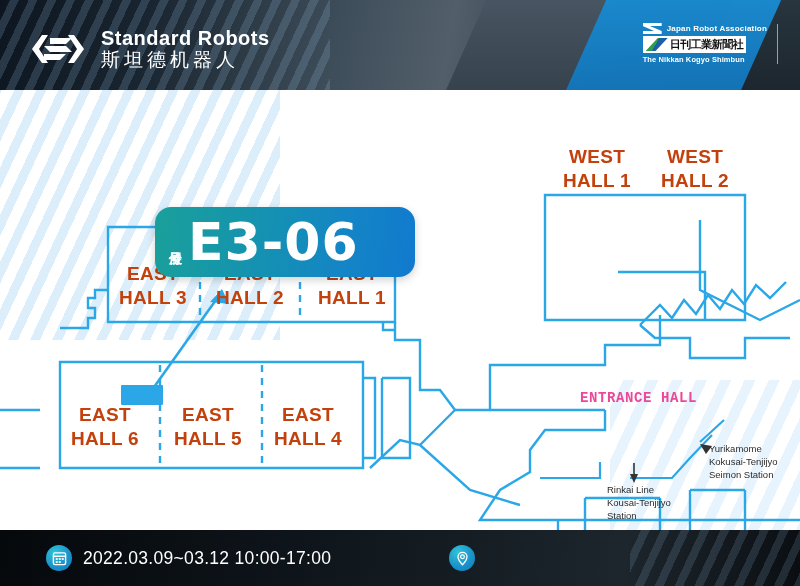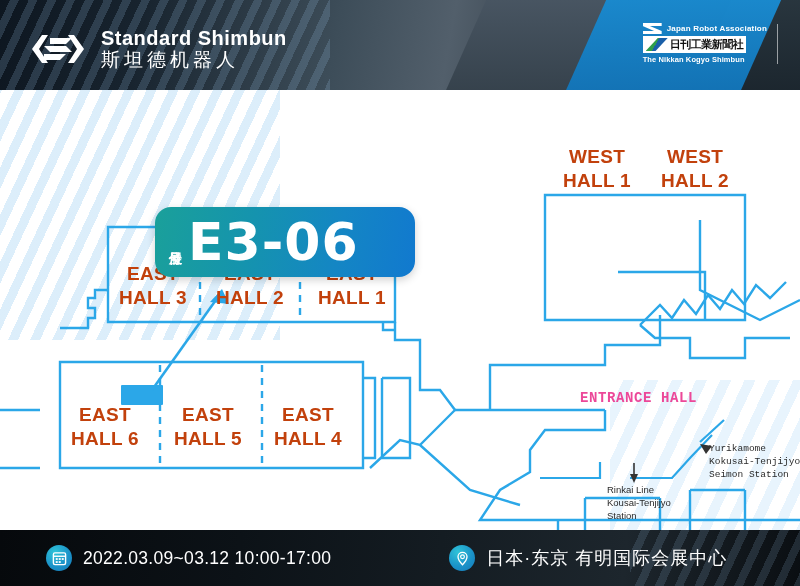--- a/index.html
+++ b/index.html
@@ -168,21 +168,21 @@
       <span class="brand-mark">
         <svg width="60" height="36" viewBox="0 0 60 36">
           <path d="M14 4 L4 18 L14 32 L20 32 L11 18 L20 4 Z" fill="#fff"></path>
           <path d="M46 4 L56 18 L46 32 L40 32 L49 18 L40 4 Z" fill="#fff"></path>
           <path d="M22 7 L44 7 L38 13 L22 13 Z" fill="#fff"></path>
           <path d="M38 15 L44 21 L22 21 L16 15 Z" fill="#fff"></path>
           <path d="M16 23 L38 23 L32 29 L16 29 Z" fill="#fff"></path>
         </svg>
       </span>
       <span class="brand-text">
-        <span class="brand-en">Standard Shimbun</span>
+        <span class="brand-en">Standard Robots</span>
         <span class="brand-cn">斯坦德机器人</span>
       </span>
     </div>
 
     <div class="partner">
       <div class="jra">
         <div class="jra-top">
           <span class="jra-logo-z"></span>
           <span class="jra-name">Japan Robot Association</span>
         </div>
@@ -297,21 +297,21 @@
     <div class="hall-label" style="left:655px; top:55px; width:80px;">
       <div>WEST</div>
       <div>HALL 2</div>
     </div>
 
     <div class="entrance-label" style="left:580px; top:300px;">ENTRANCE HALL</div>
 
     <div class="station-label" style="left:607px; top:393px; white-space:pre;">Rinkai Line
 Kousai-Tenjijyo
 Station</div>
-    <div class="station-label" style="left:709px; top:352px; white-space:pre;font-family:Liberation Mono, monospace;">Yurikamome
+    <div class="station-label" style="left:709px; top:352px; white-space:pre;">Yurikamome
 Kokusai-Tenjijyo
 Seimon Station</div>
 
     <div class="badge">
       <span class="badge-vert">展位号</span>
       <span class="badge-num">E3-06</span>
     </div>
   </div>
 
   <div class="footer">
@@ -332,17 +332,16 @@
       <span class="f-text">2022.03.09~03.12  10:00-17:00</span>
     </div>
 
     <div class="f-item f-loc">
       <span class="f-icon">
         <svg width="15" height="15" viewBox="0 0 16 16">
           <path d="M8 1.4 C5.3 1.4 3.2 3.5 3.2 6.1 C3.2 9.6 8 14.6 8 14.6 C8 14.6 12.8 9.6 12.8 6.1 C12.8 3.5 10.7 1.4 8 1.4 Z" fill="none" stroke="#fff" stroke-width="1.4"></path>
           <circle cx="8" cy="6.1" r="2" fill="none" stroke="#fff" stroke-width="1.3"></circle>
         </svg>
       </span>
-      <span class="f-text-cn">日本·东京 有明国际会展中心</span>
     </div>
   </div>
 
 </div>
 
 </body></html>

